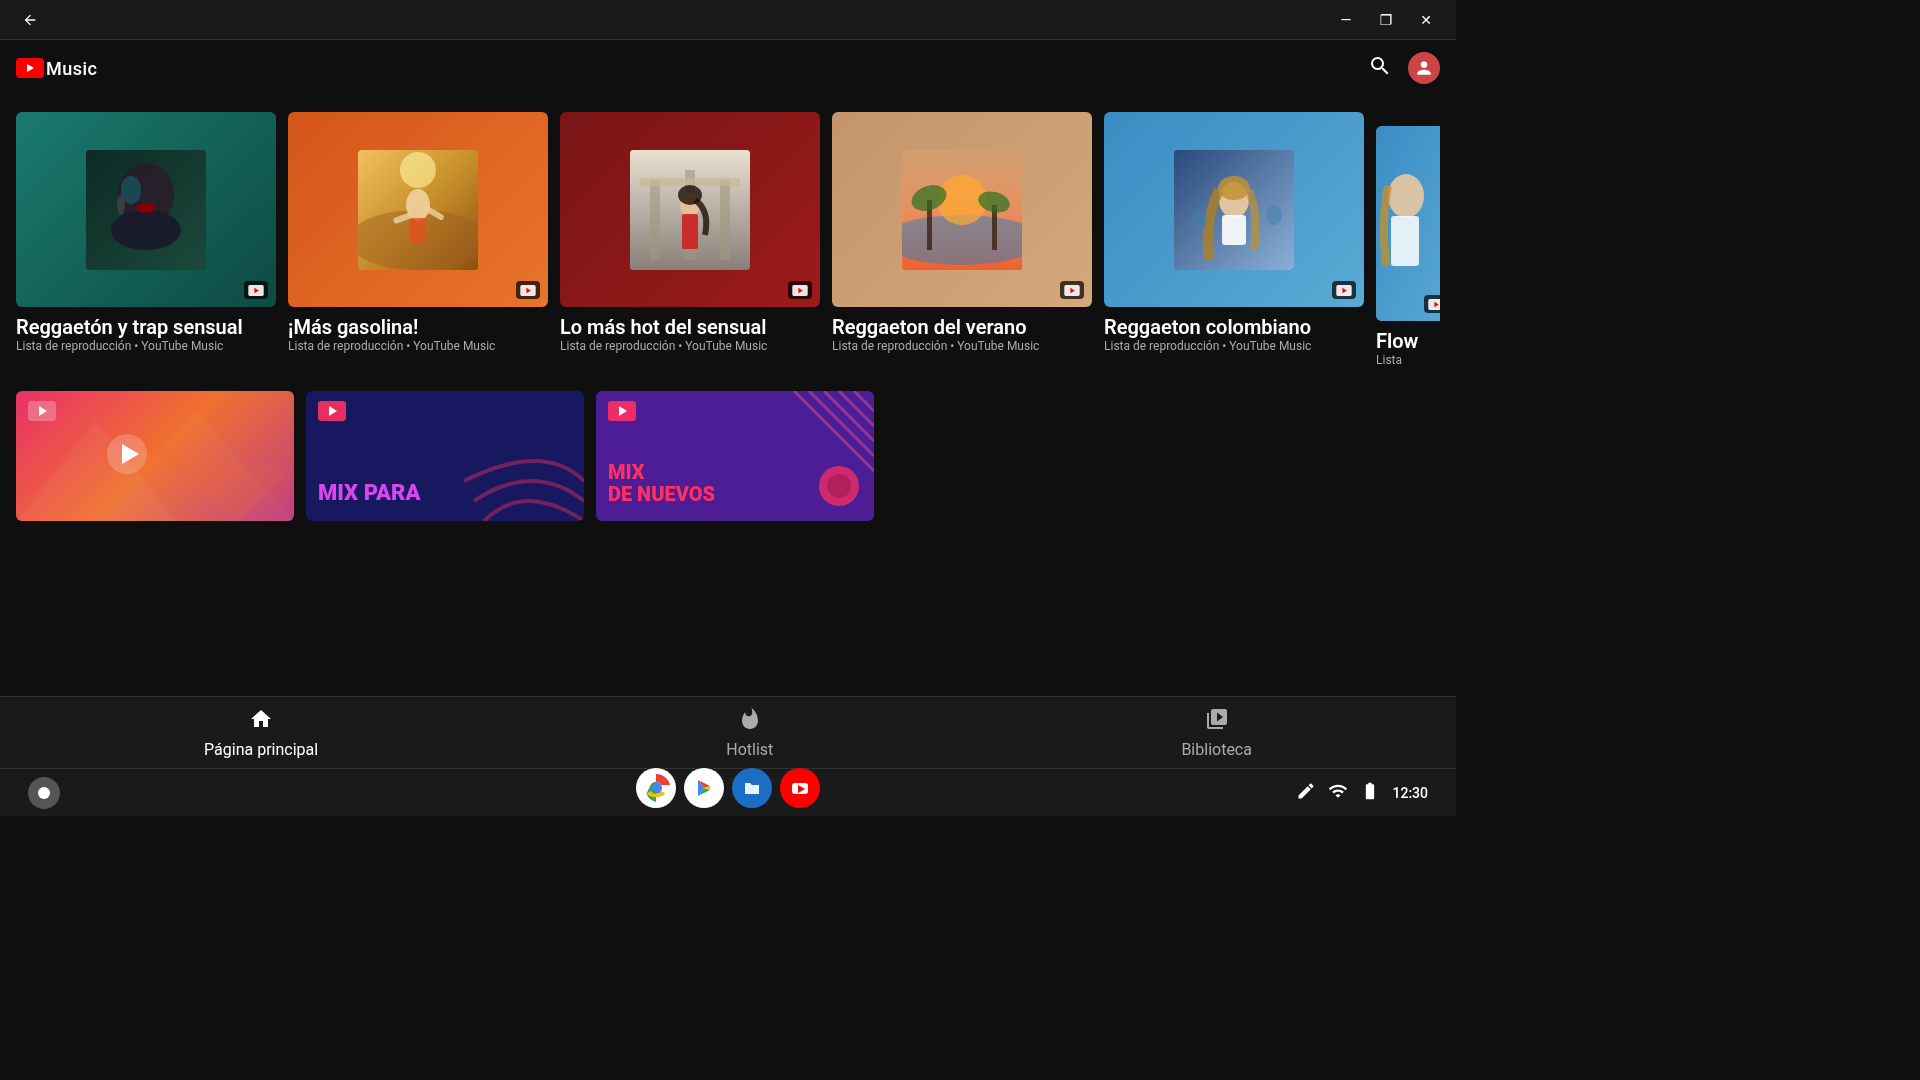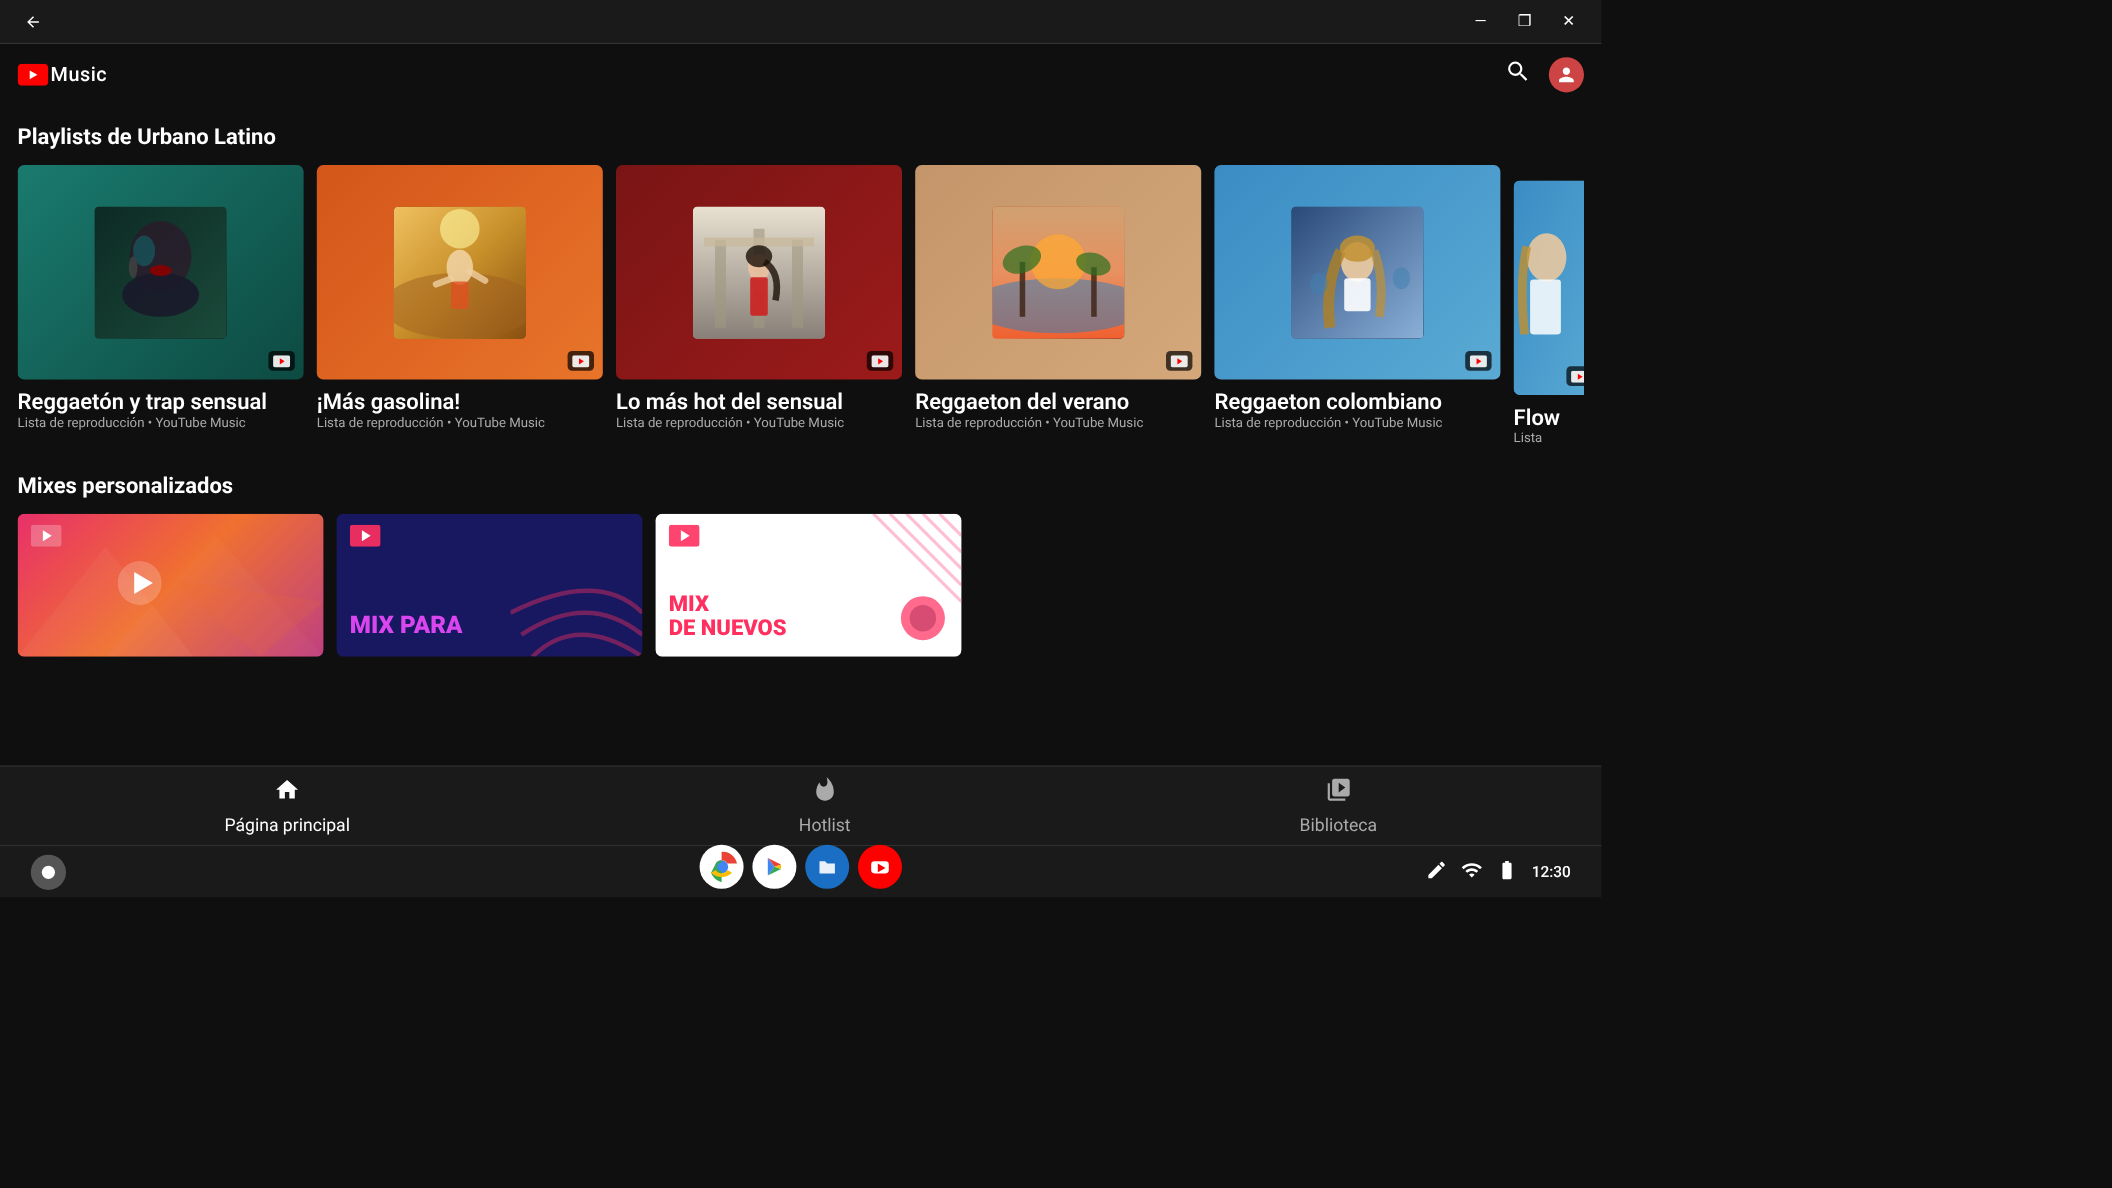--- a/index.html
+++ b/index.html
@@ -335,21 +335,20 @@
     <div class="avatar-circle">
       <svg width="20" height="20" viewBox="0 0 24 24" fill="white">
         <path d="M12 12c2.21 0 4-1.79 4-4s-1.79-4-4-4-4 1.79-4 4 1.79 4 4 4zm0 2c-2.67 0-8 1.34-8 4v2h16v-2c0-2.66-5.33-4-8-4z"></path>
       </svg>
     </div>
   </div>
 </div>
 
 <div class="main-content">
 
-  <div class="section-title">Playlists de Urbano Latino</div>
 
   <div class="carousel">
 
     <div class="playlist-card">
       <div class="playlist-thumb bg-teal">
         <div class="playlist-thumb-inner">
           <div class="thumb-image" style="background:linear-gradient(135deg,#0d2a24 0%,#1a4a3a 40%,#0d1a14 100%); display:flex; align-items:flex-end; justify-content:center; overflow:hidden; border-radius:4px;">
 
             <svg width="120" height="120" viewBox="0 0 120 120">
               <defs>
@@ -550,21 +549,20 @@
             <polygon points="11,5 11,15 19,10" fill="red"></polygon>
           </svg>
         </div>
       </div>
       <div class="playlist-name" style="width:80px; overflow:hidden; text-overflow:ellipsis;">Flow</div>
       <div class="playlist-meta" style="width:80px; overflow:hidden; text-overflow:ellipsis;">Lista</div>
     </div>
 
   </div>
 
-  <div class="section-title">Mixes personalizados</div>
 
   <div class="carousel">
 
     <div class="mix-card mix-pink" style="flex:0 0 278px;">
       <div class="mix-card-inner">
 
         <div class="mix-yt-icon">
           <svg width="28" height="20" viewBox="0 0 28 20">
             <rect width="28" height="20" rx="3" fill="rgba(255,255,255,0.25)"></rect>
             <polygon points="11,5 11,15 19,10" fill="white"></polygon>
@@ -598,21 +596,21 @@
 
         <svg style="position:absolute;right:0;bottom:0;opacity:0.4;" width="120" height="100" viewBox="0 0 120 100">
           <path d="M120,100 Q60,60 20,100" stroke="#ff3060" stroke-width="4" fill="none"></path>
           <path d="M120,80 Q70,40 10,80" stroke="#ff3060" stroke-width="4" fill="none"></path>
           <path d="M120,60 Q80,20 0,60" stroke="#ff3060" stroke-width="4" fill="none"></path>
         </svg>
         <div style="position:absolute;bottom:16px;left:12px;font-size:22px;font-weight:900;color:#d946ef;line-height:1.1;">MIX PARA</div>
       </div>
     </div>
 
-    <div class="mix-card mix-navy" style="flex:0 0 278px; background:#ffffff;">
+    <div class="mix-card mix-navy" style="flex:0 0 278px; background:#4c1d95;">
       <div class="mix-card-inner" style="position:relative;">
         <div class="mix-yt-icon">
           <svg width="28" height="20" viewBox="0 0 28 20">
             <rect width="28" height="20" rx="3" fill="#ff3060" opacity="0.9"></rect>
             <polygon points="11,5 11,15 19,10" fill="white"></polygon>
           </svg>
         </div>
 
         <svg style="position:absolute;right:0;top:0;opacity:0.4;" width="100" height="130" viewBox="0 0 100 130">
           <line x1="20" y1="0" x2="100" y2="80" stroke="#ff6090" stroke-width="3"></line>

